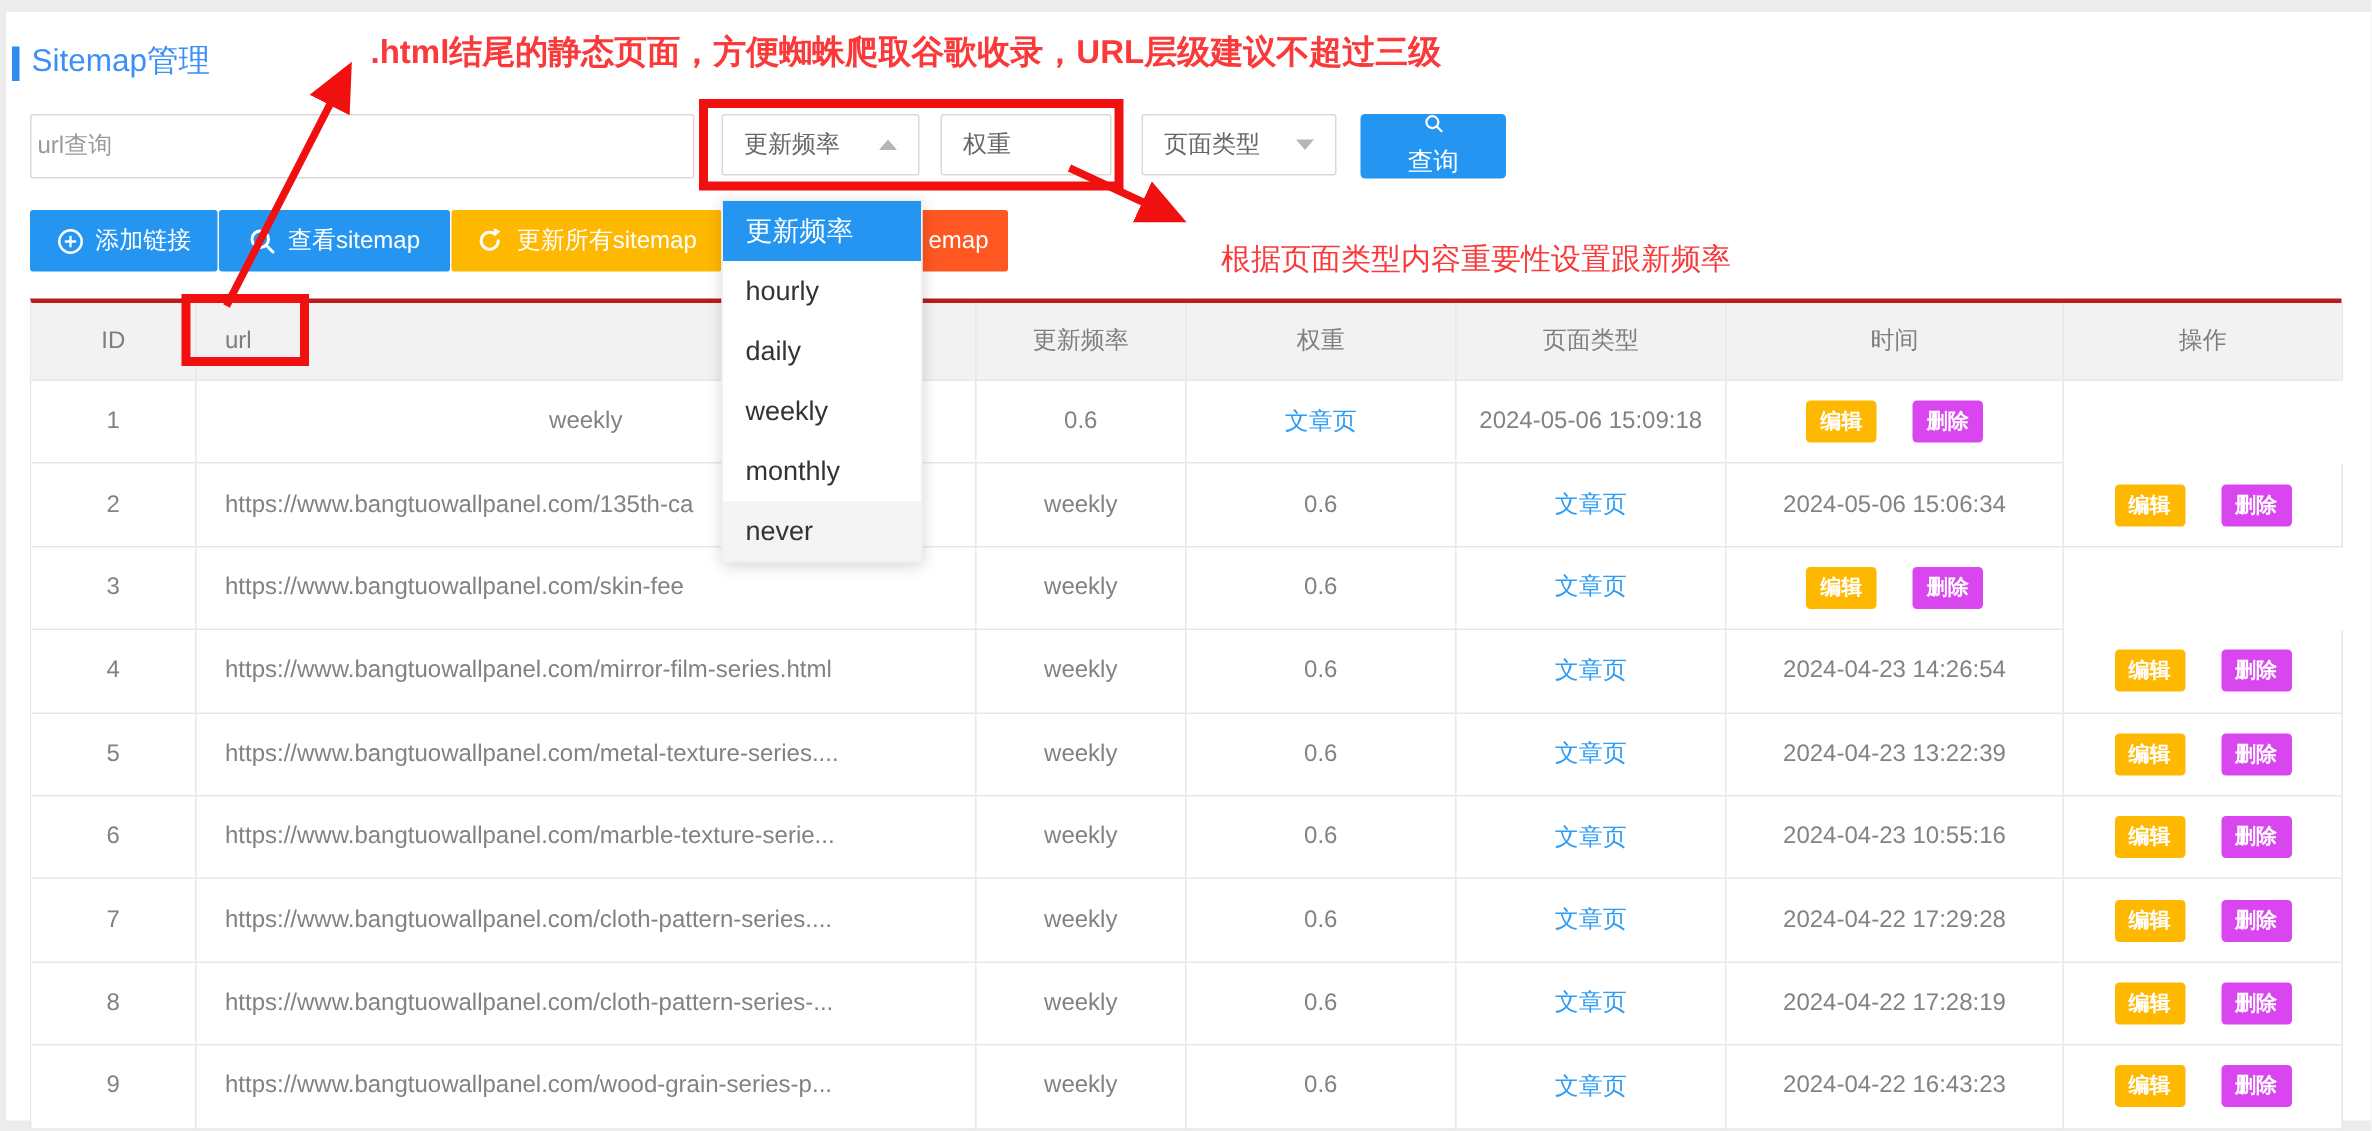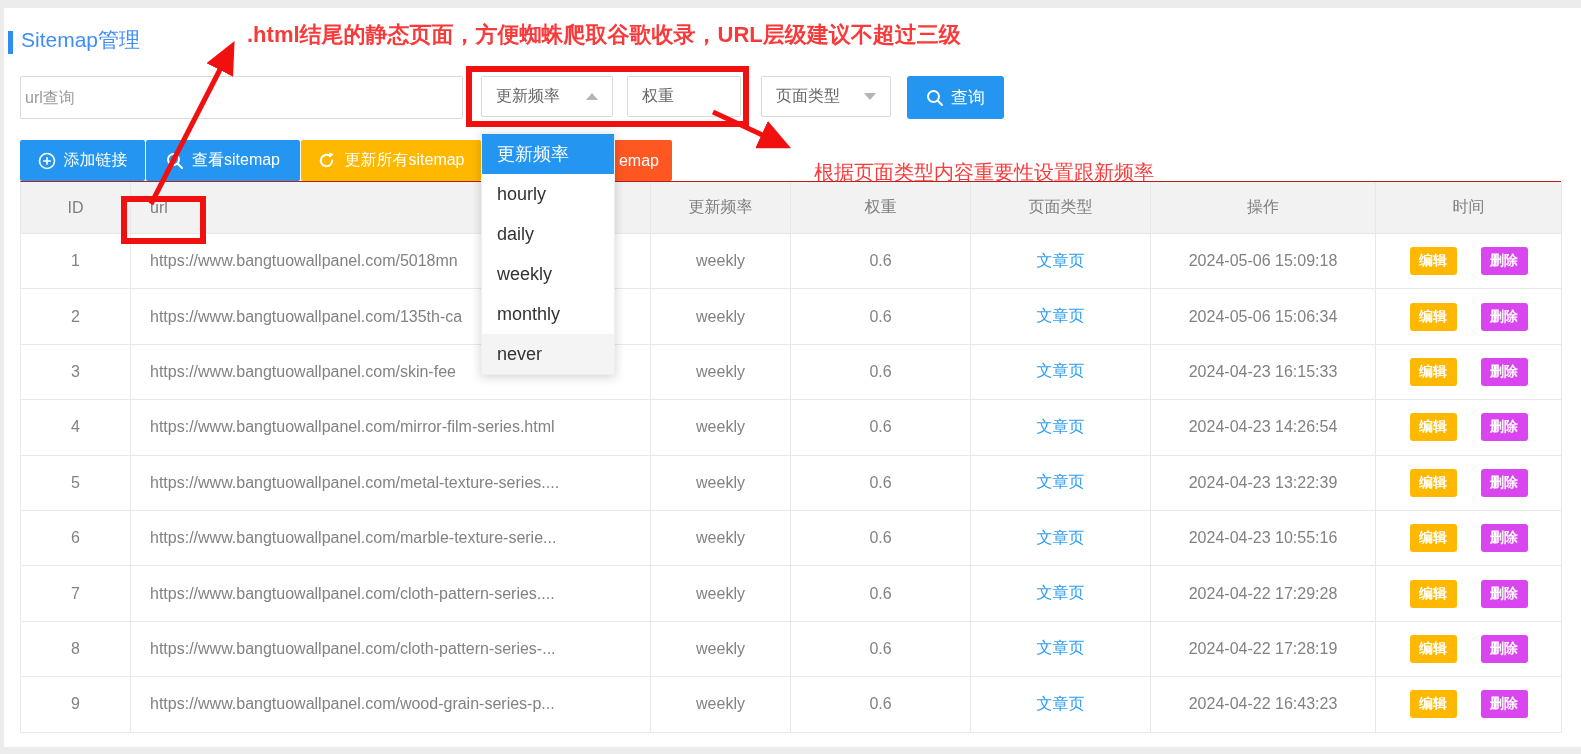--- a/index.html
+++ b/index.html
@@ -29,21 +29,21 @@
     display:flex; align-items:center; padding:0 14px; font-size:16px; color:#666; cursor:pointer; }
   #freq-select  { left:481px; top:76px; width:132px; }
   #weight-select{ left:627px; top:76px; width:114px; }
   #type-select  { left:761px; top:76px; width:130px; }
   .tri-up { width:0; height:0; border-left:6px solid transparent; border-right:6px solid transparent;
     border-bottom:7px solid #b5b5b5; margin-left:auto; }
   .tri-down { width:0; height:0; border-left:6px solid transparent; border-right:6px solid transparent;
     border-top:7px solid #b5b5b5; margin-left:auto; }
   #search-btn { left:907px; top:76px; width:97px; height:43px; background:#2496f2; border:none;
     border-radius:3px; color:#fff; font-size:17px; display:flex; align-items:center; justify-content:center;
-    gap:7px; cursor:pointer; font-family:inherit; }
+    gap:7px; cursor:pointer; font-family:inherit;flex-direction:column; }
 
   
   .red-box { border:6px solid #f11010; z-index:30; pointer-events:none; }
   #red-box-selects { left:466px; top:66px; width:283px; height:61px; }
   #red-box-url { left:121px; top:196px; width:85px; height:48px; }
 
   
   .tool-btn { top:140px; height:41px; border:none; border-radius:2px; color:#fff; font-size:16px;
     display:flex; align-items:center; justify-content:center; gap:8px; cursor:pointer;
     font-family:inherit; position:absolute; z-index:5; }
@@ -54,22 +54,22 @@
 
   
   #dropdown { left:481px; top:133px; width:134px; background:#fff; z-index:40;
     box-shadow:0 2px 10px rgba(0,0,0,.18); border:1px solid #eee; }
   .dd-item { height:40px; display:flex; align-items:center; padding-left:15px; font-size:18px;
     color:#333; cursor:pointer; background:#fff; }
   .dd-item.selected { background:#2496f2; color:#fff; }
   .dd-item.hovered { background:#f4f4f4; }
 
   
-  #table { left:20px; top:181px; width:1541px; z-index:1; border-left:1px solid #e8e8e8;
-    border-top:1px solid #b91c1c; }
+  #table { left:20px; top:199px; width:1541px; z-index:1; border-left:1px solid #e8e8e8;
+    border-top:3px solid #b91c1c; }
   .trow { display:grid; grid-template-columns:110px 520px 140px 180px 180px 225px 186px; }
   .thead { background:#f2f2f2; height:52px; }
   .thead .cell { color:#7e7e7e; }
   .body-row { height:55.4px; background:#fff; }
   .cell { display:flex; align-items:center; justify-content:center; font-size:16px; color:#828282;
     border-right:1px solid #e8e8e8; border-bottom:1px solid #e8e8e8; overflow:hidden; }
   .cell.url { justify-content:flex-start; padding-left:19px; white-space:nowrap; }
   .type-link { color:#2d9cf5; cursor:pointer;text-align:right; }
   .mini-btn { width:47px; height:28px; border:none; border-radius:3px; color:#fff; font-size:14px;
     font-weight:700; cursor:pointer; font-family:inherit; }
@@ -146,27 +146,26 @@
   <div class="dd-item hovered">never</div>
 </div>
 
 <div class="abs" id="table">
   <div class="trow thead">
     <div class="cell">ID</div>
     <div class="cell url">url</div>
     <div class="cell">更新频率</div>
     <div class="cell">权重</div>
     <div class="cell">页面类型</div>
+    <div class="cell">时间</div>
     <div class="cell">操作</div>
-    <div class="cell">时间</div>
   </div>
   <div id="table-body">
   <div class="trow body-row">
     <div class="cell">1</div>
-    <div class="cell url">https://www.bangtuowallpanel.com/5018mn</div>
     <div class="cell">weekly</div>
     <div class="cell">0.6</div>
     <div class="cell">
       <span class="type-link">文章页</span>
     </div>
     <div class="cell">2024-05-06 15:09:18</div>
     <div class="cell">
       <button class="mini-btn edit-btn">编辑</button>
       <button class="mini-btn del-btn">删除</button>
     </div>
@@ -188,21 +187,20 @@
   </div>
 
   <div class="trow body-row">
     <div class="cell">3</div>
     <div class="cell url">https://www.bangtuowallpanel.com/skin-fee</div>
     <div class="cell">weekly</div>
     <div class="cell">0.6</div>
     <div class="cell">
       <span class="type-link">文章页</span>
     </div>
-    <div class="cell">2024-04-23 16:15:33</div>
     <div class="cell">
       <button class="mini-btn edit-btn">编辑</button>
       <button class="mini-btn del-btn">删除</button>
     </div>
   </div>
 
   <div class="trow body-row">
     <div class="cell">4</div>
     <div class="cell url">https://www.bangtuowallpanel.com/mirror-film-series.html</div>
     <div class="cell">weekly</div>

